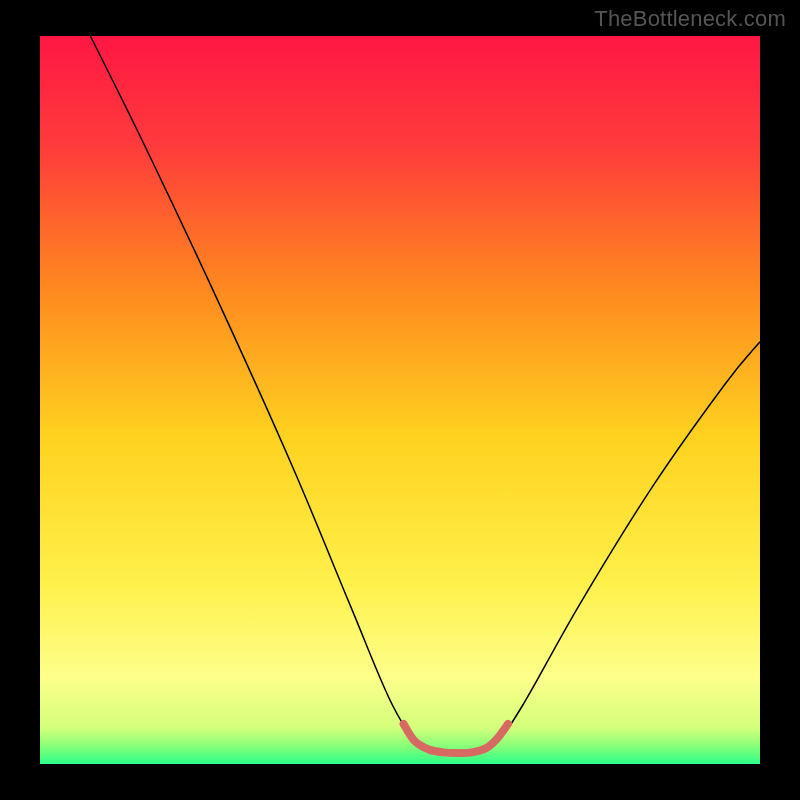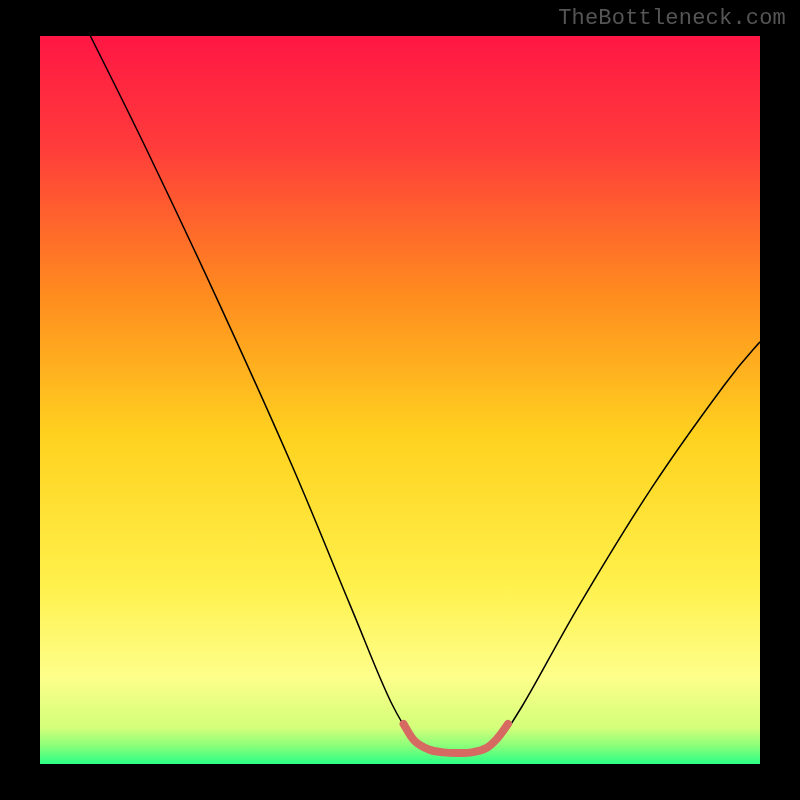--- a/index.html
+++ b/index.html
@@ -18,21 +18,20 @@
   }
   .watermark {
     position: absolute;
     top: 6px;
     right: 14px;
     color: #555;
     font-size: 22px;
     font-weight: 500;
     letter-spacing: 0.2px;
     z-index: 5;
-    font-family: Liberation Mono, monospace;
   }
   .border-top, .border-bottom {
     position: absolute;
     left: 0;
     width: 800px;
     height: 36px;
     background: #000;
     z-index: 3;
   }
   .border-top { top: 0; height: 36px; }

